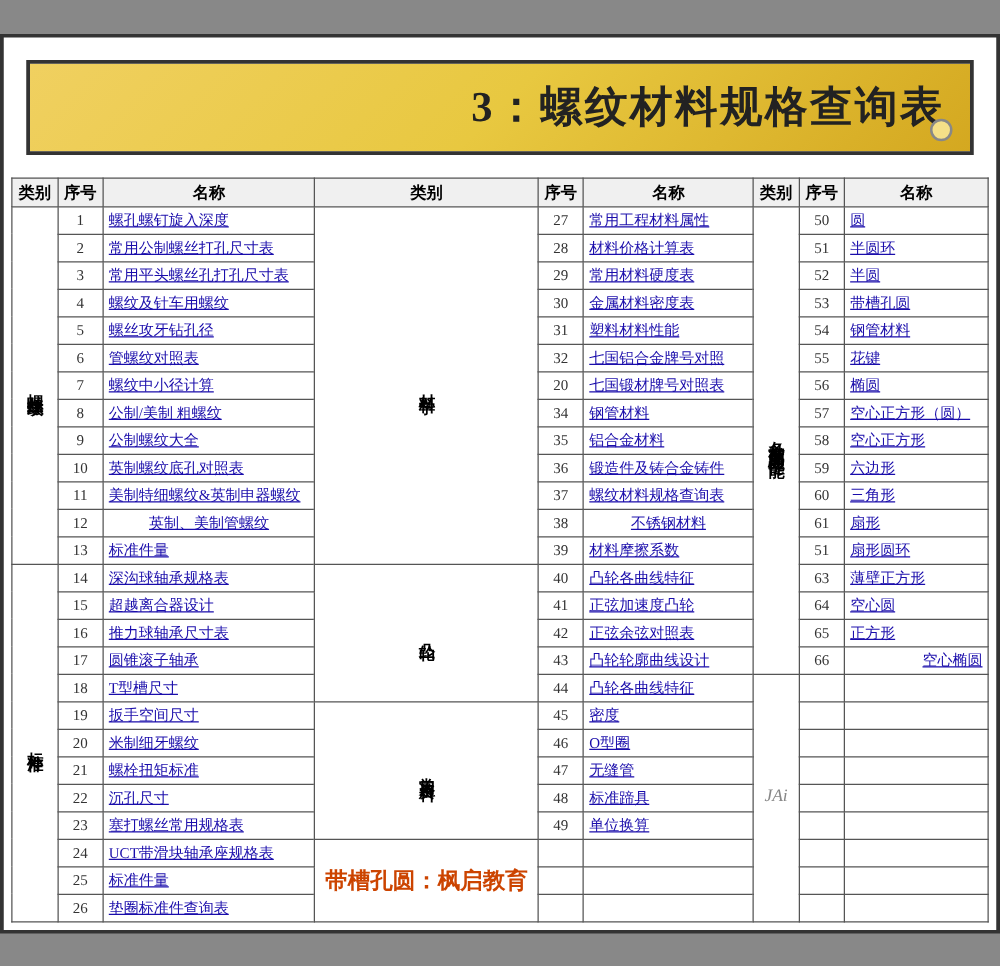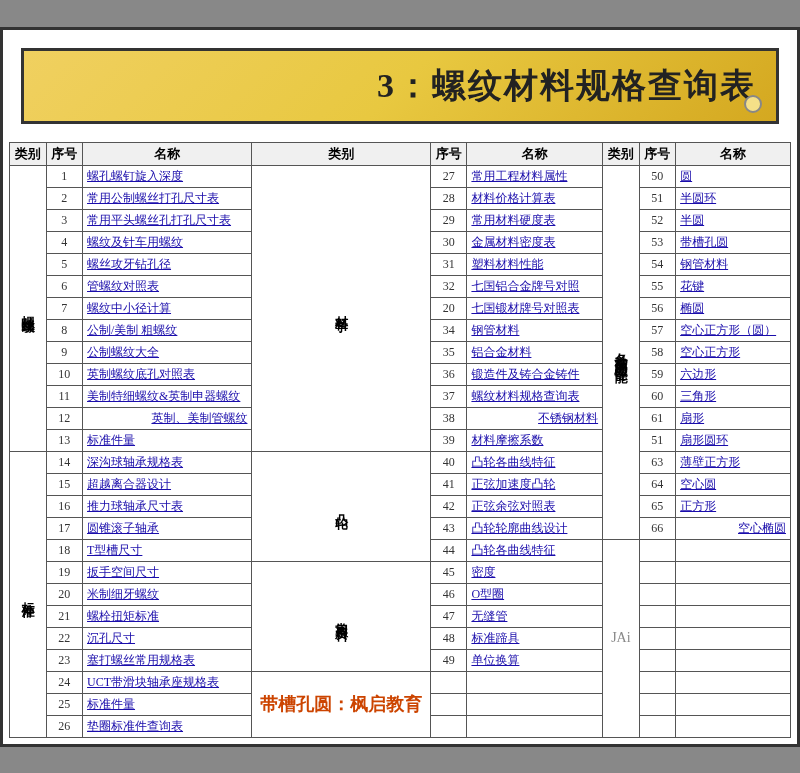--- a/index.html
+++ b/index.html
@@ -194,23 +194,23 @@
           <tr>
             <td class="num-cell">11</td>
             <td class="link-cell" style="text-align: left;">美制特细螺纹&amp;英制申器螺纹</td>
             <td class="num-cell">37</td>
             <td class="link-cell" style="text-align: left;">螺纹材料规格查询表</td>
             <td class="num-cell">60</td>
             <td class="link-cell" style="text-align: left;">三角形</td>
           </tr>
           <tr>
             <td class="num-cell">12</td>
-            <td class="link-cell" style="text-align: right;">英制、美制管螺纹</td>
+            <td class="link-cell" style="text-align: center;">英制、美制管螺纹</td>
             <td class="num-cell">38</td>
-            <td class="link-cell" style="text-align: right;">不锈钢材料</td>
+            <td class="link-cell" style="text-align: center;">不锈钢材料</td>
             <td class="num-cell">61</td>
             <td class="link-cell" style="text-align: left;">扇形</td>
           </tr>
           <tr>
             <td class="num-cell">13</td>
             <td class="link-cell" style="text-align: left;">标准件量</td>
             <td class="num-cell">39</td>
             <td class="link-cell" style="text-align: left;">材料摩擦系数</td>
             <td class="num-cell">51</td>
             <td class="link-cell" style="text-align: left;">扇形圆环</td>
@@ -247,21 +247,21 @@
             <td class="num-cell">43</td>
             <td class="link-cell" style="text-align: left;">凸轮轮廓曲线设计</td>
             <td class="num-cell">66</td>
             <td class="link-cell" style="text-align: right;">空心椭圆</td>
           </tr>
           <tr>
             <td class="num-cell">18</td>
             <td class="link-cell" style="text-align: left;">T型槽尺寸</td>
             <td class="num-cell">44</td>
             <td class="link-cell" style="text-align: left;">凸轮各曲线特征</td>
-            <td rowspan="9"><span style="font-family:serif;color:#888;font-size:14px;">JAi</span></td>
+            <td rowspan="9"><span style="font-family:serif;font-style:italic;color:#888;font-size:14px;">JAi</span></td>
             <td class="num-cell"></td>
             <td style="text-align: left;"></td>
           </tr>
           <tr>
             <td class="num-cell">19</td>
             <td class="link-cell" style="text-align: left;">扳手空间尺寸</td>
             <td rowspan="5" class="cat-cell">常用资料</td>
             <td class="num-cell">45</td>
             <td class="link-cell" style="text-align: left;">密度</td>
             <td class="num-cell"></td>

